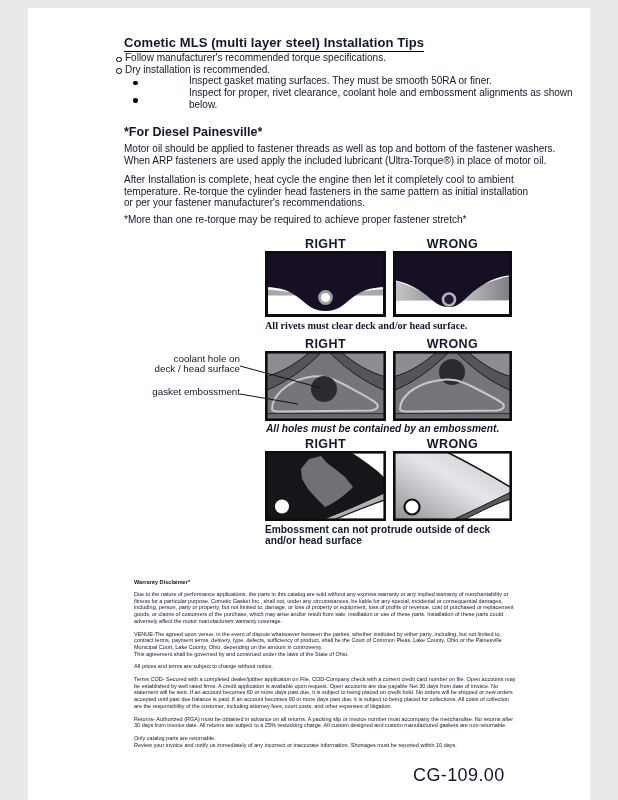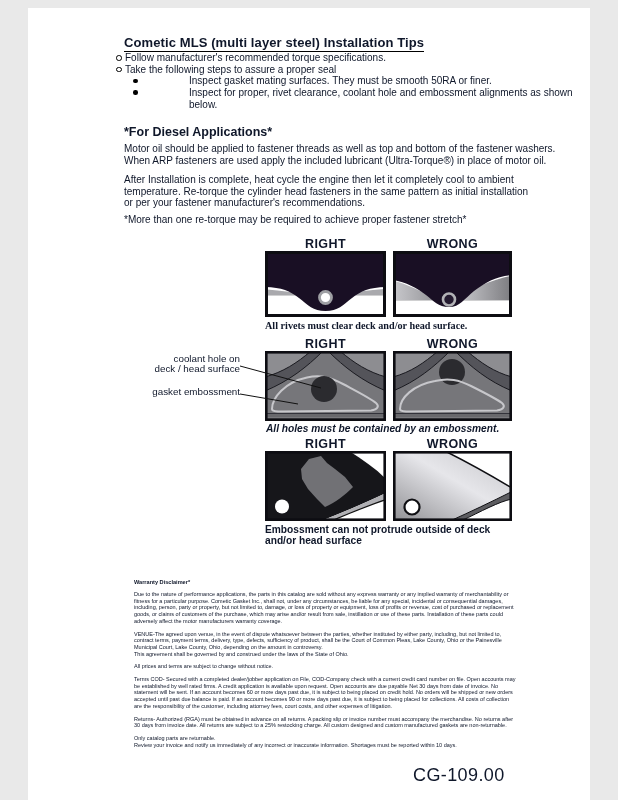--- a/index.html
+++ b/index.html
@@ -10,21 +10,21 @@
     overflow:hidden;
   }
   .abs { position:absolute; }
 
   .title {
     left:96px; top:27px; font-size:13px; font-weight:bold;
     border-bottom:1.8px solid #000; padding-bottom:1px; letter-spacing:0.1px;
   }
 
   .tips { left:88px; top:44px; font-size:10px; }
-  .tip-row { display:flex; align-items:flex-start; line-height:11.7px; }
+  .tip-row { display:flex; align-items:center; line-height:11.7px; }
   .tip-row.sub { margin-left:17px;gap:48px; }
   .marker-o {
     width:3.5px; height:3.5px; border:1px solid #000; border-radius:50%;
     margin:3.2px 3.5px 0 0; flex:none;
   }
   .marker-f {
     width:4.5px; height:4.5px; background:#000; border-radius:50%;
     margin:3.2px 3.5px 0 0; flex:none;
   }
 
@@ -54,33 +54,33 @@
 
   <div class="abs title">Cometic MLS (multi layer steel) Installation Tips</div>
 
   <div class="abs tips">
     <div class="tip-row">
       <span class="marker-o"></span>
       <span>Follow manufacturer's recommended torque specifications.</span>
     </div>
     <div class="tip-row">
       <span class="marker-o"></span>
-      <span>Take the following steps to assure a proper seal</span>
+      <span>Dry installation is recommended.</span>
     </div>
     <div class="tip-row sub">
       <span class="marker-f"></span>
       <span>Inspect gasket mating surfaces.  They must be smooth 50RA or finer.</span>
     </div>
     <div class="tip-row sub">
       <span class="marker-f"></span>
       <span>Inspect for proper, rivet clearance, coolant hole and embossment alignments as shown below.</span>
     </div>
   </div>
 
-  <div class="abs diesel-heading">*For Diesel Applications*</div>
+  <div class="abs diesel-heading">*For Diesel Painesville*</div>
   <div class="abs body-para p1">Motor oil should be applied to fastener threads as well as top and bottom of the fastener washers.
 When ARP fasteners are used apply the included lubricant (Ultra-Torque®) in place of motor oil.</div>
   <div class="abs body-para p2">After Installation is complete, heat cycle the engine then let it completely cool to ambient
 temperature. Re-torque the cylinder head fasteners in the same pattern as initial installation
 or per your fastener manufacturer's recommendations.</div>
   <div class="abs body-para note">*More than one re-torque may be required to achieve proper fastener stretch*</div>
 
   <div class="abs rw-label" style="left:237px; top:229px; width:121px;">RIGHT</div>
   <div class="abs rw-label" style="left:365px; top:229px; width:119px;">WRONG</div>
 

